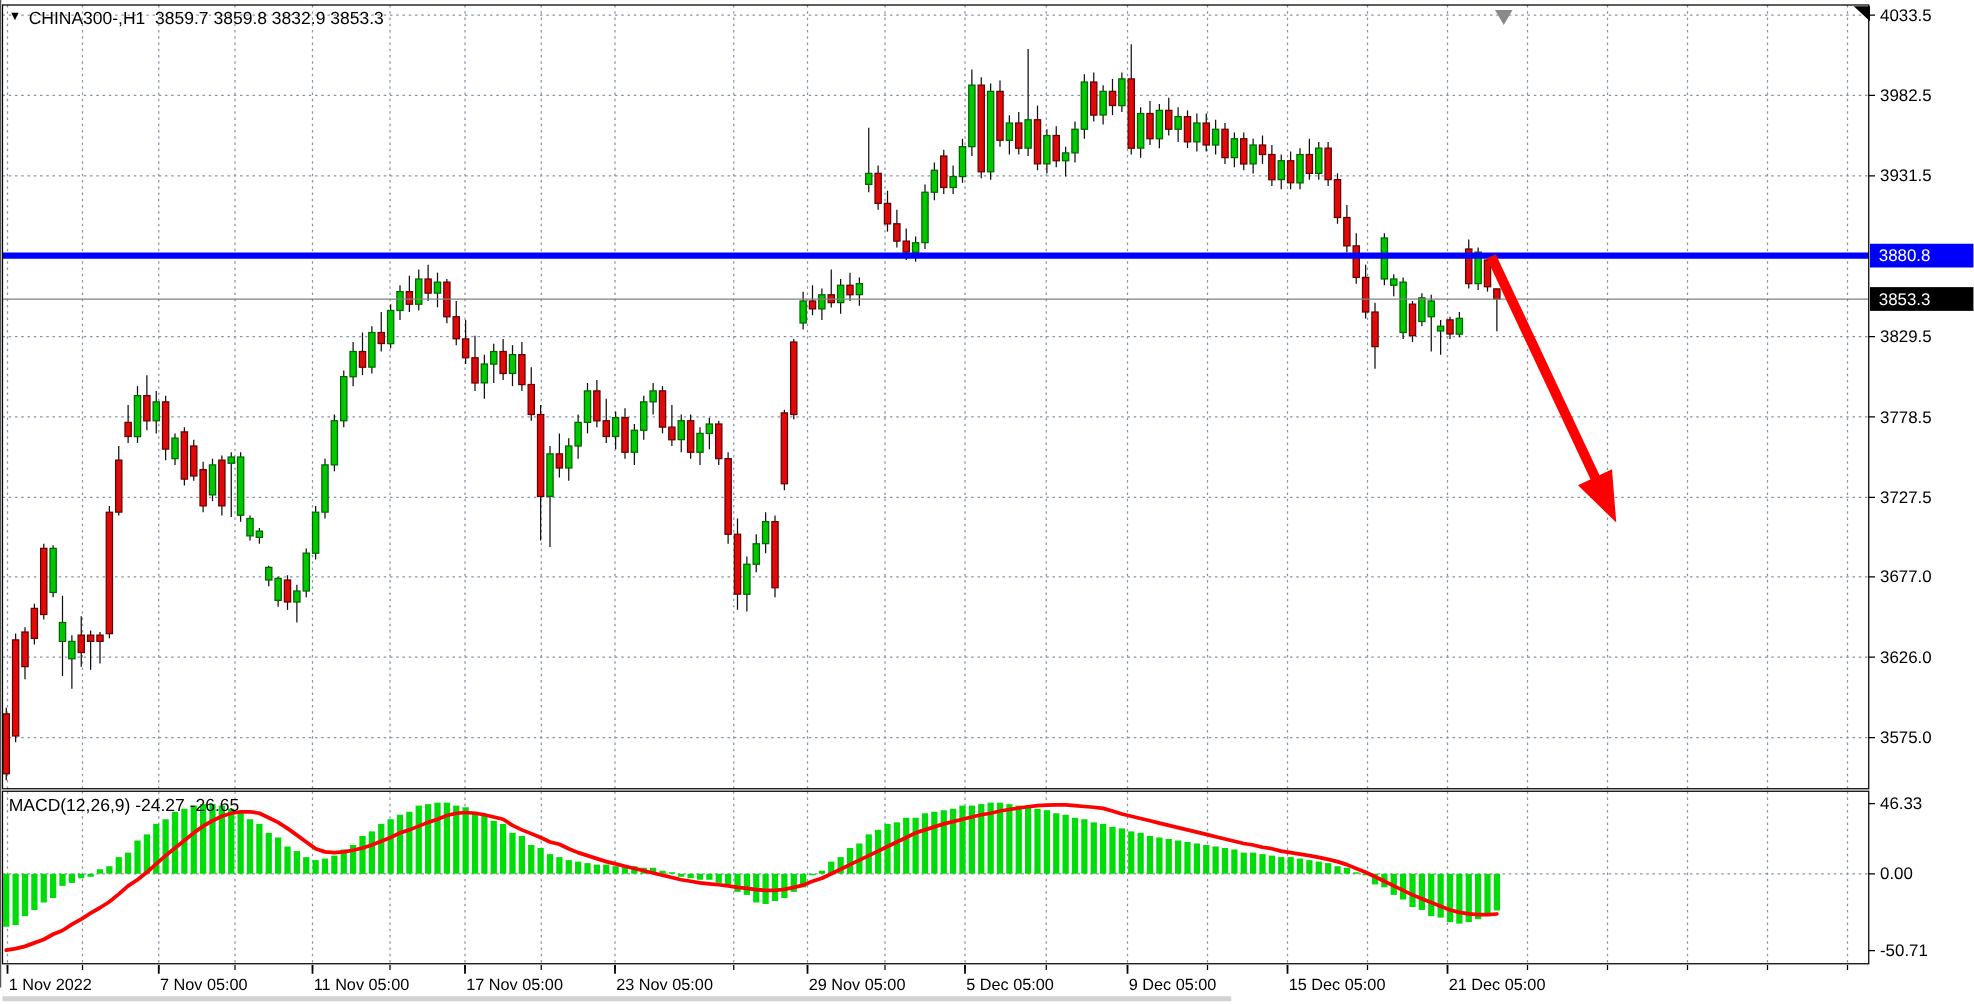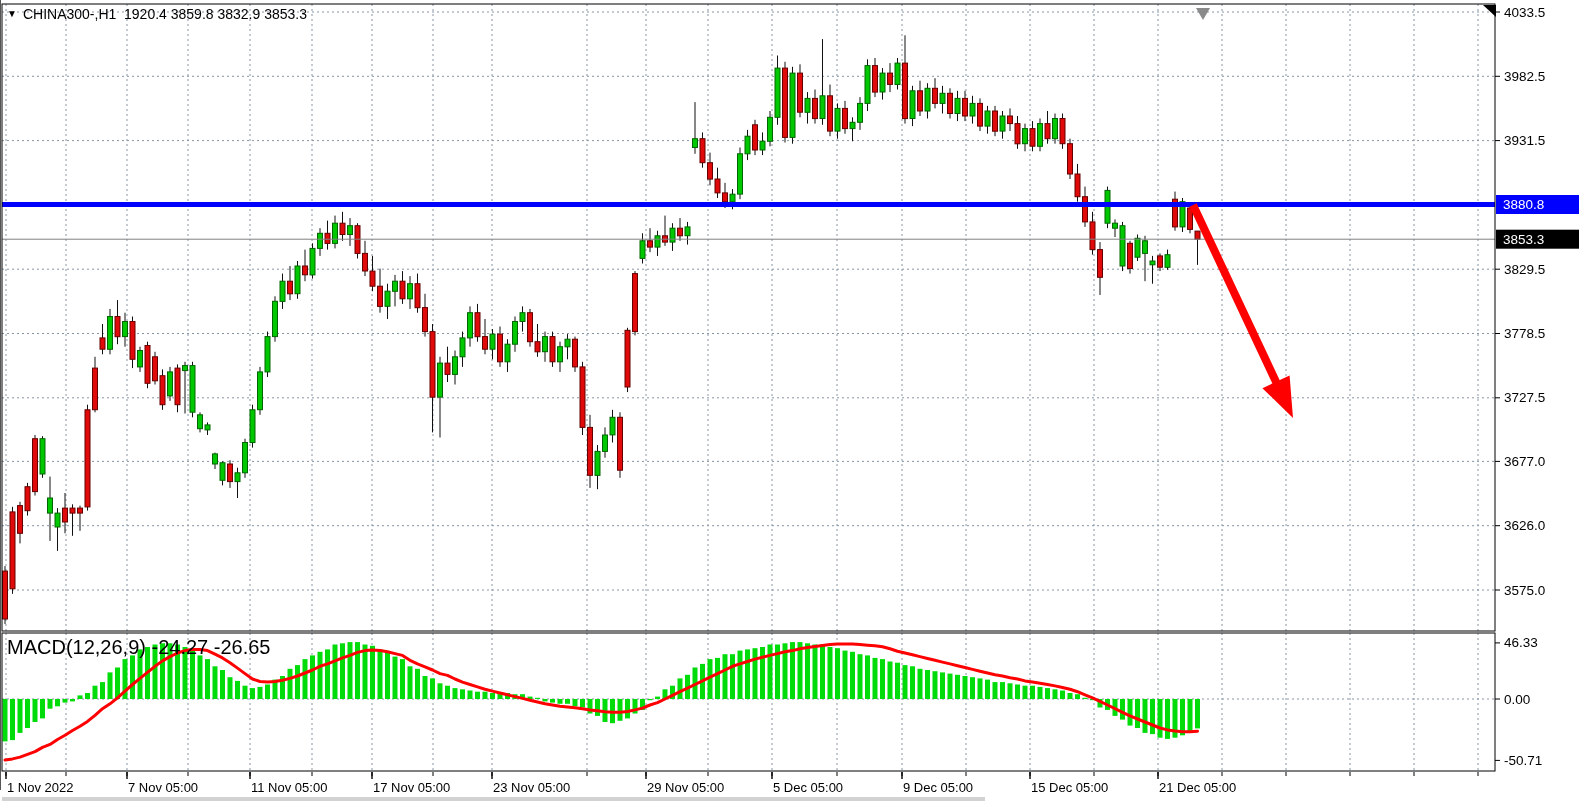--- a/index.html
+++ b/index.html
@@ -2,21 +2,21 @@
 <html><head>
 <meta charset="utf-8">
 <style>
   html,body{margin:0;padding:0;background:#fff;}
   #stage{position:relative;width:1579px;height:803px;background:#ffffff;overflow:hidden;
          font-family:"Liberation Sans",sans-serif;}
   #chart-svg{position:absolute;left:0;top:0;}
   .overlay{position:absolute;color:#000;font-size:14px;white-space:pre;}
   #title-overlay{left:7px;top:6px;display:flex;align-items:center;gap:6px;}
   #title-overlay .tri{font-size:10px;line-height:1;}
-  #macd-overlay{left:7px;top:636px;font-size:20px;}
+  #macd-overlay{left:7px;top:636px;font-size:14px;}
   text{font-family:"Liberation Sans",sans-serif;}
 </style>
 </head>
 <body>
 
 <div id="stage">
   <svg id="chart-svg" width="1579" height="803">
       <g stroke="#8795A5" stroke-width="1" stroke-dasharray="2 3">
         <line x1="6" y1="4" x2="6" y2="631"></line>
         <line x1="6" y1="633" x2="6" y2="771"></line>
@@ -650,16 +650,16 @@
         <text x="903" y="792">9 Dec 05:00</text>
         <line x1="1030" y1="772" x2="1030" y2="779" stroke="#000" stroke-width="1.4"></line>
         <text x="1031" y="792">15 Dec 05:00</text>
         <line x1="1158" y1="772" x2="1158" y2="779" stroke="#000" stroke-width="1.4"></line>
         <text x="1159" y="792">21 Dec 05:00</text>
       </g>
       <rect x="2" y="797" width="983" height="4" fill="#d2d2d2"></rect>
     </svg>
   <div id="title-overlay" class="overlay">
     <span class="tri">▼</span>
-    <span>CHINA300-,H1  1920.4 3859.8 3832.9 3853.3</span>
+    <span>CHINA300-,H1  3859.7 3859.8 3832.9 3853.3</span>
   </div>
   <div id="macd-overlay" class="overlay">MACD(12,26,9) -24.27 -26.65</div>
 </div>
 
 </body></html>

